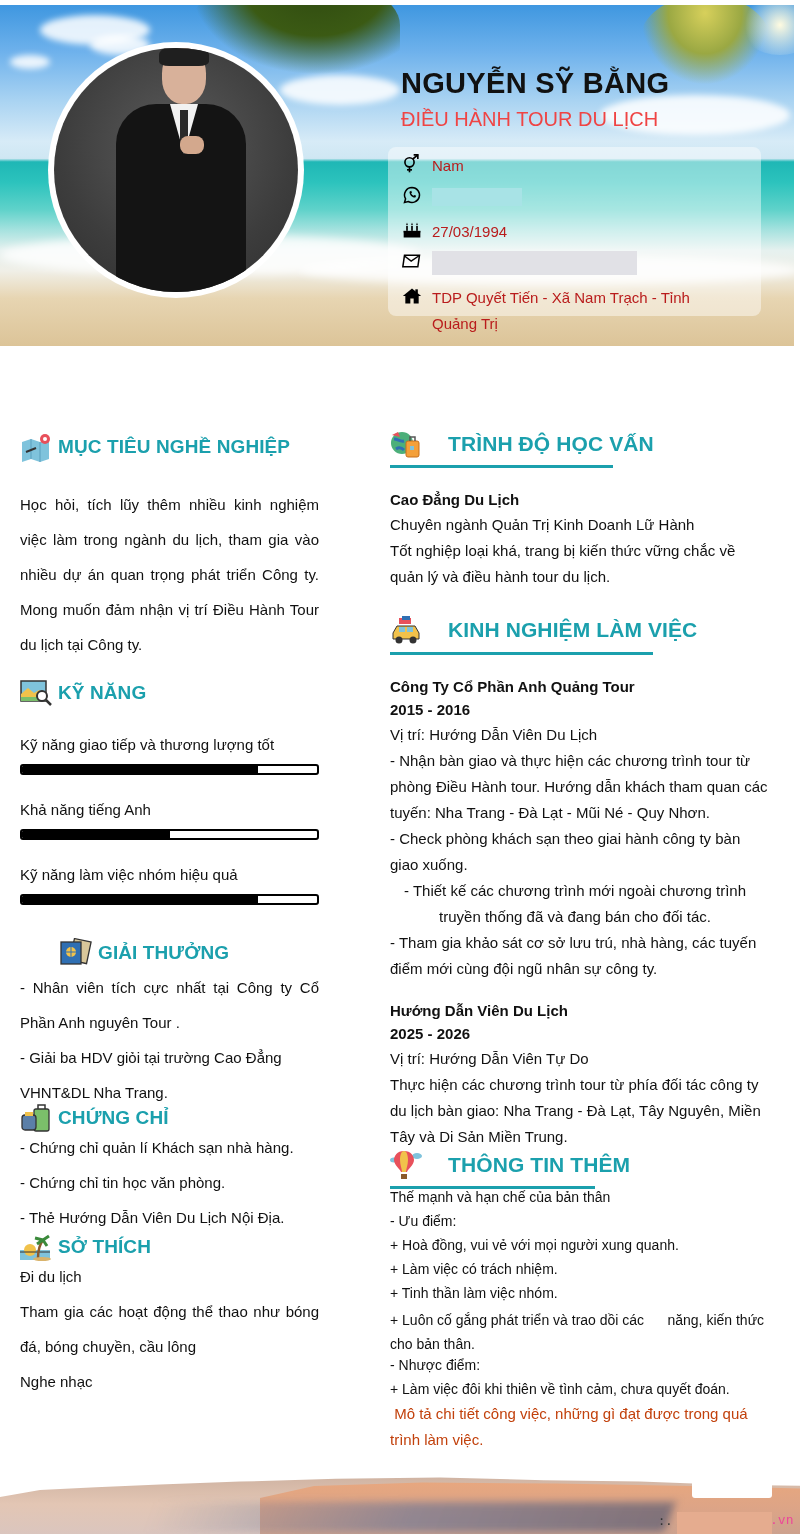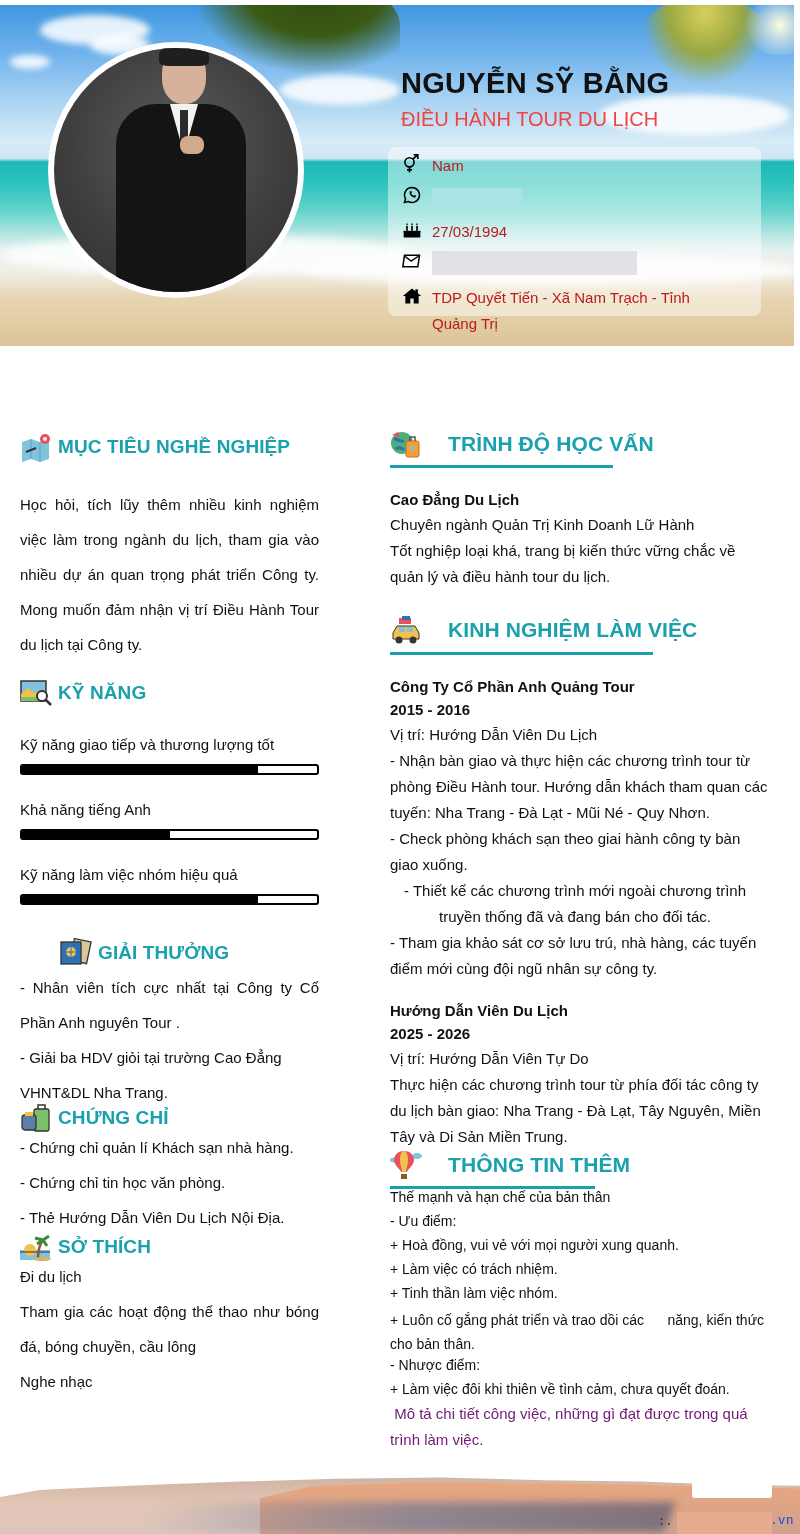--- a/index.html
+++ b/index.html
@@ -60,39 +60,39 @@
   .underline { position: absolute; height: 3px; background: #1ba0ad; }
 
   .para { position: absolute; font-size: 15px; color: #111; }
   .justify { text-align: justify; text-align-last: left; }
 
   .skill-label { position: absolute; left: 20px; font-size: 15px; }
   .skill-track { position: absolute; left: 20px; width: 299px; height: 11px; border: 2px solid #000; border-radius: 3px; background: #fff; overflow: hidden; }
   .skill-fill { height: 100%; background: #000; }
 
   .b { font-weight: 700; }
-  .muted { color: #701a75; }
+  .muted { color: #c2410c; }
 
   
   .footer {
     position: absolute; left: 0; top: 1462px; width: 800px; height: 72px; overflow: hidden;
   }
   .dune1 { position: absolute; left: 0; top: 14px; width: 800px; height: 70px;
     background: linear-gradient(180deg, #cfb3a2 0%, #e3c6b4 40%, #d7c5c2 100%);
     clip-path: polygon(0 30%,5% 20%,12% 16%,20% 12%,30% 8%,42% 4%,55% 2%,68% 6%,80% 8%,90% 12%,100% 14%,100% 100%,0 100%); }
   .dune2 { position: absolute; left: 260px; top: 18px; width: 540px; height: 60px;
     background: linear-gradient(180deg, #e8a77e 0%, #dca487 50%, #c9a190 100%);
     clip-path: polygon(0 30%,10% 10%,30% 4%,55% 6%,80% 10%,100% 14%,100% 100%,0 100%); }
   .shadow { position: absolute; left: 150px; top: 40px; width: 520px; height: 30px;
     background: linear-gradient(90deg, rgba(110,120,150,0.0), rgba(90,110,150,0.55), rgba(70,80,110,0.6));
     transform: skewX(-20deg); filter: blur(4px); }
   .white-box { position: absolute; left: 692px; top: 8px; width: 80px; height: 28px; background: #fff; border-radius: 0 0 3px 3px; }
   .wm-box { position: absolute; left: 677px; top: 50px; width: 95px; height: 22px; background: #e5ac8f; }
   .wm-dots { position: absolute; left: 658px; top: 52px; font-family: "DejaVu Sans Mono", monospace; font-size: 12px; color: #333; }
-  .wm-vn { position: absolute; left: 770px; top: 50px; font-family: "DejaVu Sans Mono", monospace; font-size: 13px; color: #1d4ed8; }
+  .wm-vn { position: absolute; left: 770px; top: 50px; font-family: "DejaVu Sans Mono", monospace; font-size: 13px; color: #ec4899; }
 </style>
 </head>
 <body>
 
 <div class="header">
 
   <div class="cloud" style="left:40px;top:10px;width:110px;height:30px;"></div>
   <div class="cloud" style="left:90px;top:30px;width:60px;height:20px;"></div>
   <div class="cloud" style="left:10px;top:50px;width:40px;height:14px;"></div>
   <div class="cloud" style="left:280px;top:70px;width:120px;height:30px;"></div>

